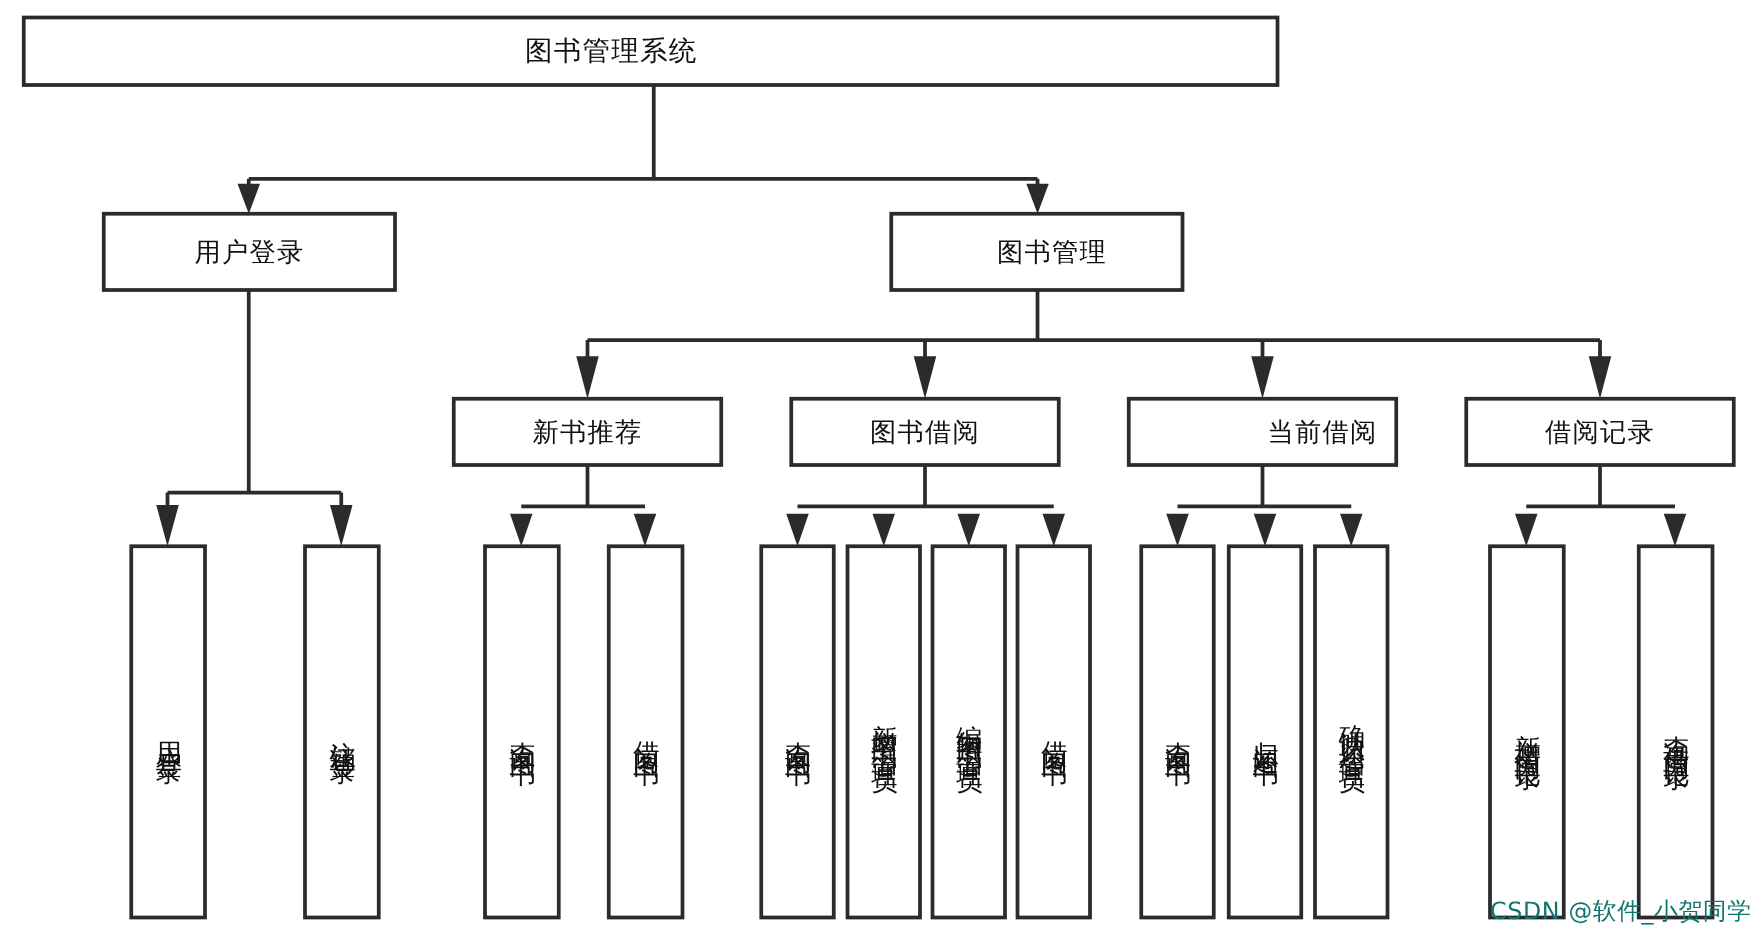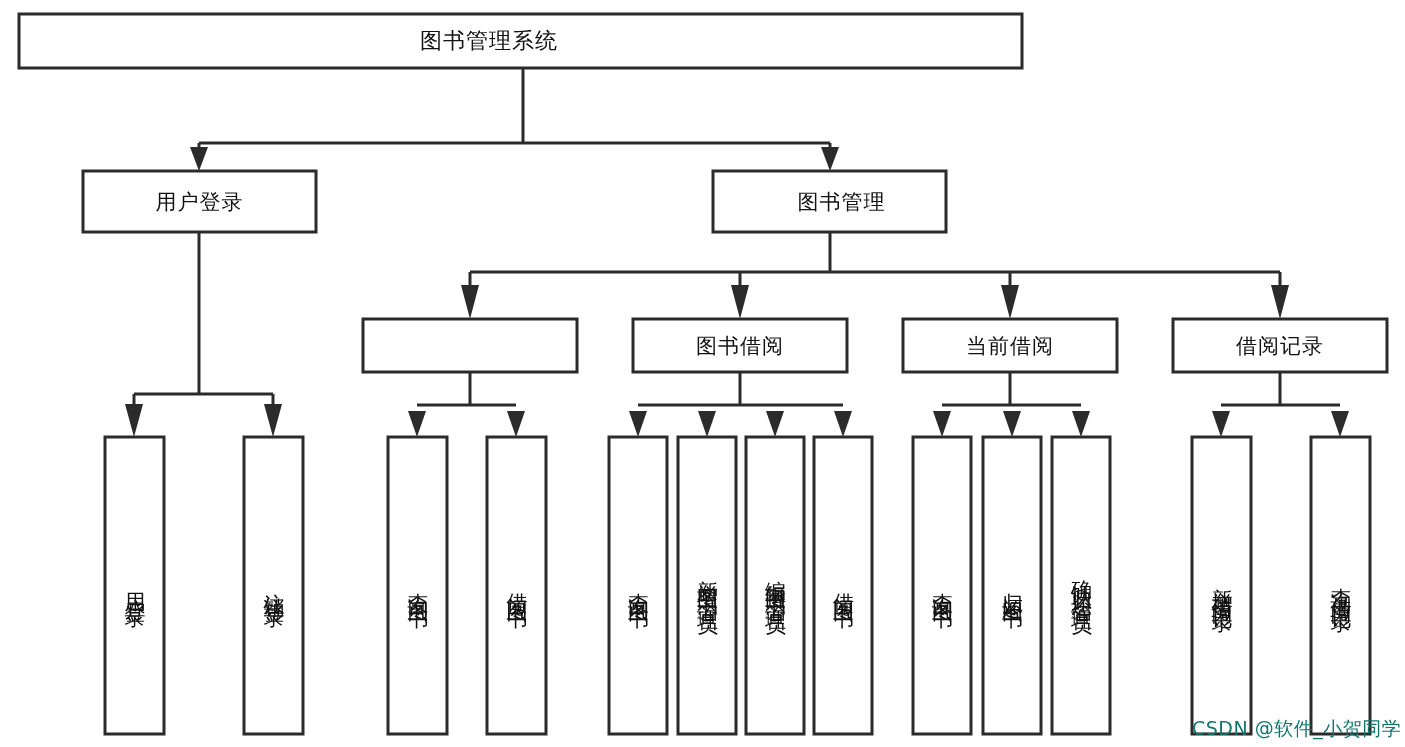--- a/index.html
+++ b/index.html
@@ -179,22 +179,23 @@
       <polygon class="arrow-head" points="1340,437 1331,411 1349,411"></polygon>
     </g>
 
   </svg>
 
   <div class="label-h title" style="left:19px; top:14px; width:940px; height:54px;">图书管理系统</div>
 
   <div class="label-h" style="left:83px; top:171px; width:233px; height:61px;">用户登录</div>
   <div class="label-h" style="left:713px; top:171px; width:233px; height:61px;padding-left:12px;">图书管理</div>
 
+  <div class="label-h" style="left:363px; top:319px; width:214px; height:53px;">新书推荐</div>
   <div class="label-h" style="left:633px; top:319px; width:214px; height:53px;">图书借阅</div>
-  <div class="label-h" style="left:903px; top:319px; width:214px; height:53px;">当前借阅</div>
+  <div class="label-h" style="left:903px; top:319px; width:214px; height:53px;padding-left:48px;">当前借阅</div>
   <div class="label-h" style="left:1173px; top:319px; width:214px; height:53px;">借阅记录</div>
 
   <div class="label-v" style="left:105px; top:437px; width:59px; height:297px;">
     <span class="vtext">用户登录</span>
   </div>
   <div class="label-v" style="left:244px; top:437px; width:59px; height:297px;">
     <span class="vtext">注销登录</span>
   </div>
 
   <div class="label-v" style="left:388px; top:437px; width:59px; height:297px;">

